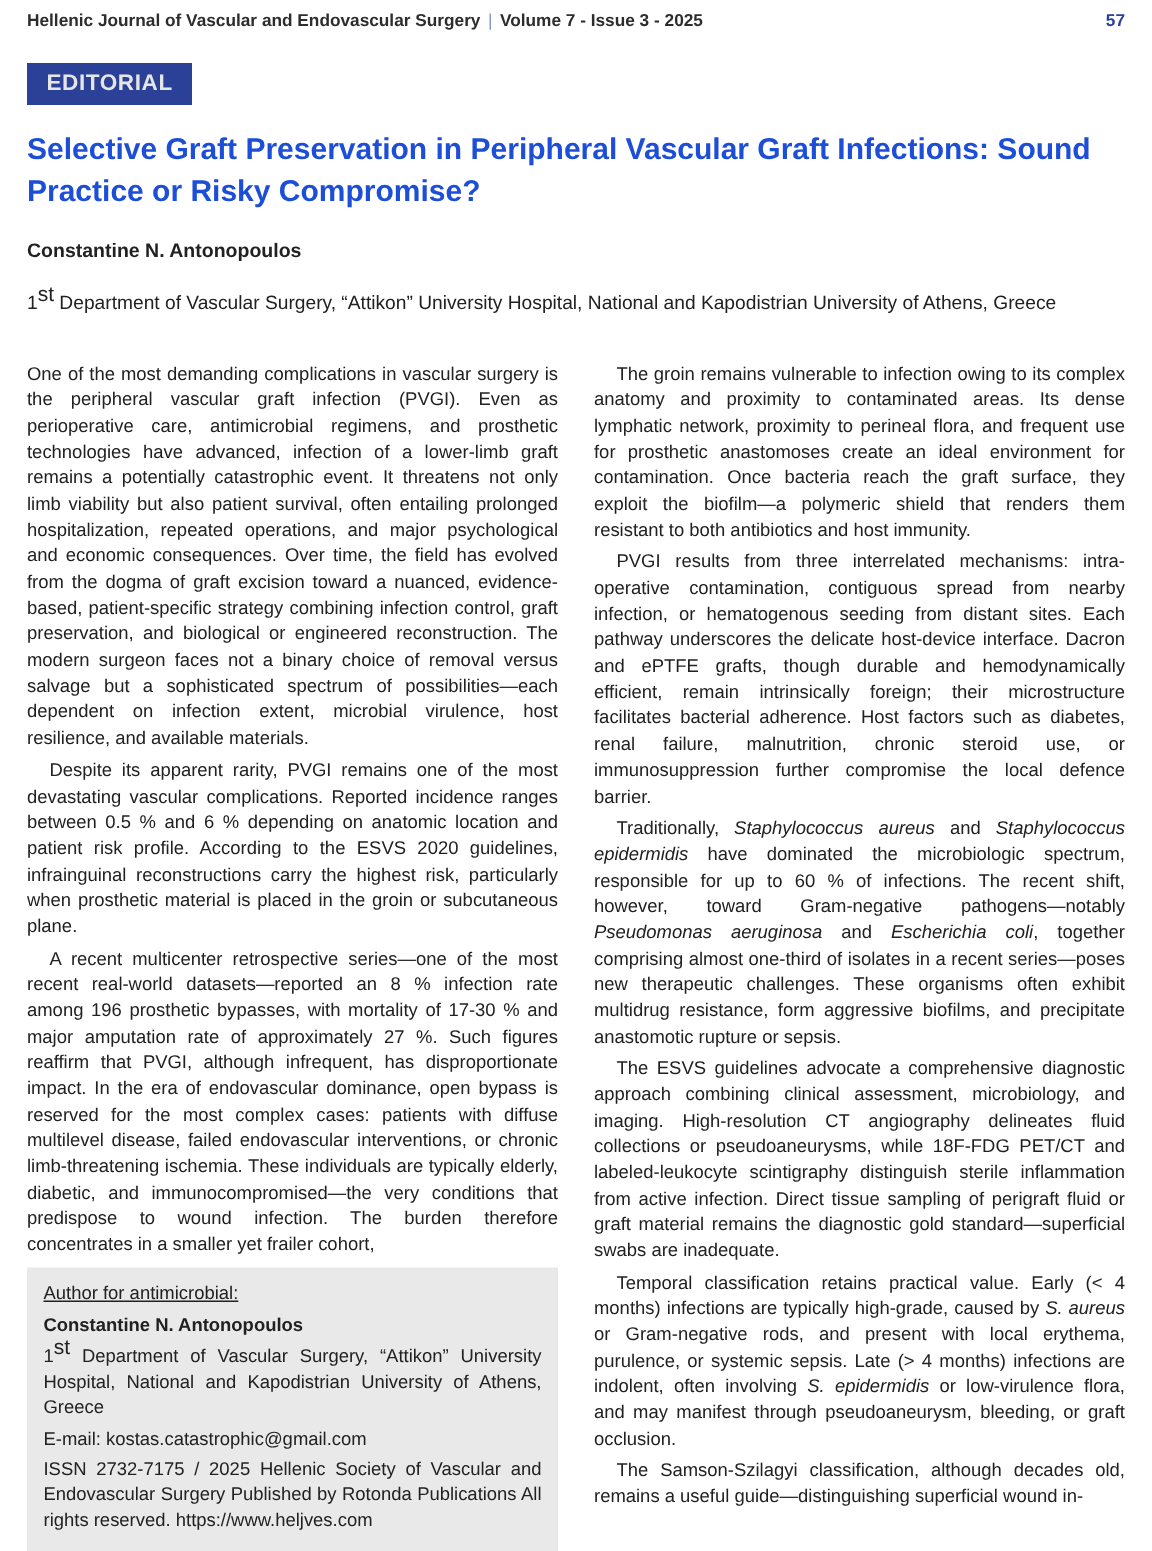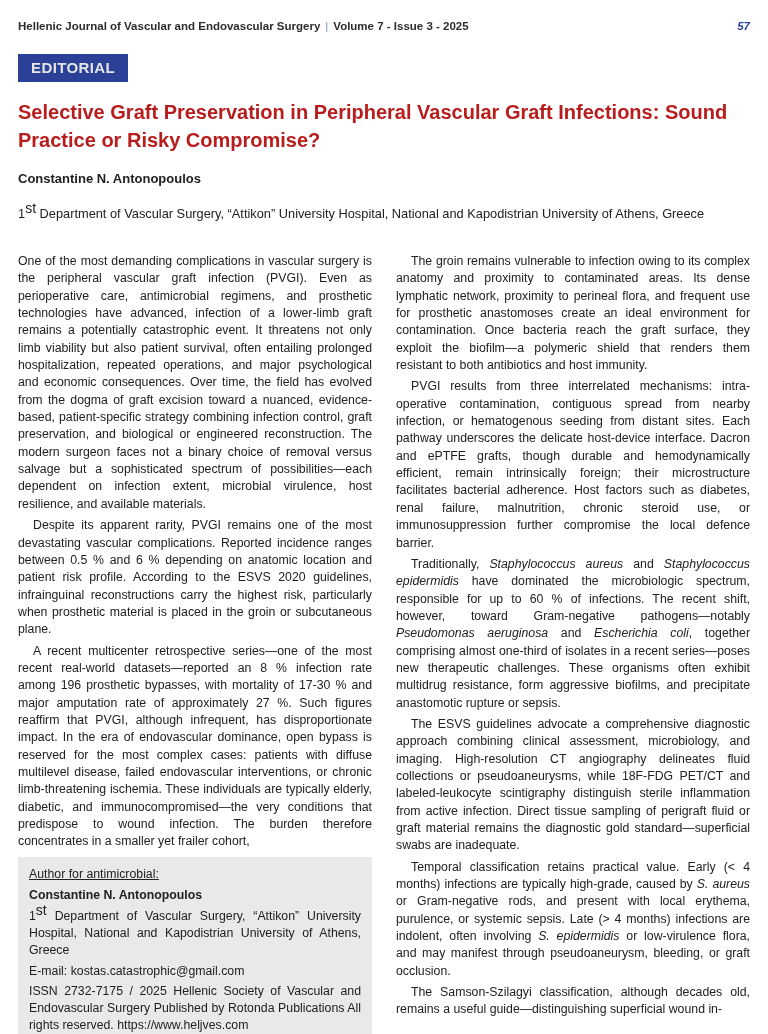--- a/index.html
+++ b/index.html
@@ -8,36 +8,36 @@
     width: 768px; height: 1034px;
     overflow: hidden;
     background: #ffffff;
     color: #212121;
     font-family: "Liberation Sans", sans-serif;
   }
   .page { padding: 0 18px; }
 
   .header-bar {
     display: flex; justify-content: space-between; align-items: baseline;
-    padding-top: 20px;
+    padding-top: 8px;
     font-size: 11.5px; font-weight: 700; color: #2d2d2d;
   }
   .header-sep { color: #8093c6; margin: 0 5px; font-weight: 400; }
-  .page-number { color: #2b4198; font-style: italic; }
+  .page-number { color: #2b4198; }
 
   .badge {
     display: inline-block;
     background: #2b4198; color: #e5e5e5;
     font-size: 15px; font-weight: 700; letter-spacing: .4px;
     padding: 5px 13px 6px;
     margin-top: 22px;
   }
 
   .title {
-    color: #b91c1c;
+    color: #1d4ed8;
     font-size: 20px; line-height: 28px; font-weight: 700;
     margin: 16px 0 0;
   }
 
   .author { font-size: 13px; font-weight: 700; margin: 17px 0 0; }
   .affiliation { font-size: 12.8px; margin: 20px 0 0; }
   sup { font-size: 14px; line-height: 0; }
 
   .columns {
     display: flex; gap: 24px;

